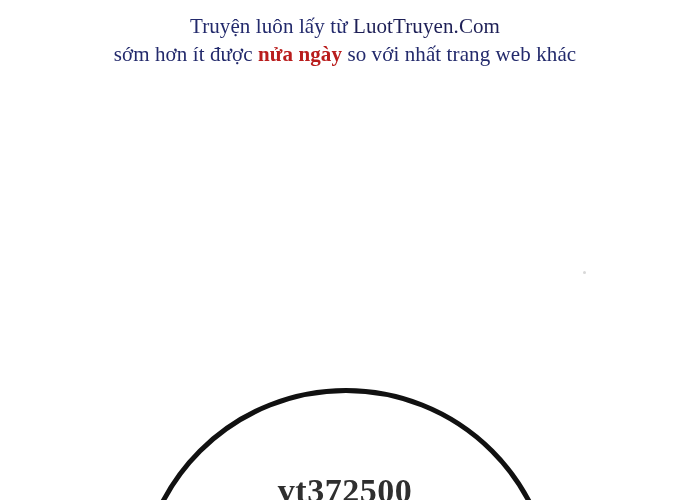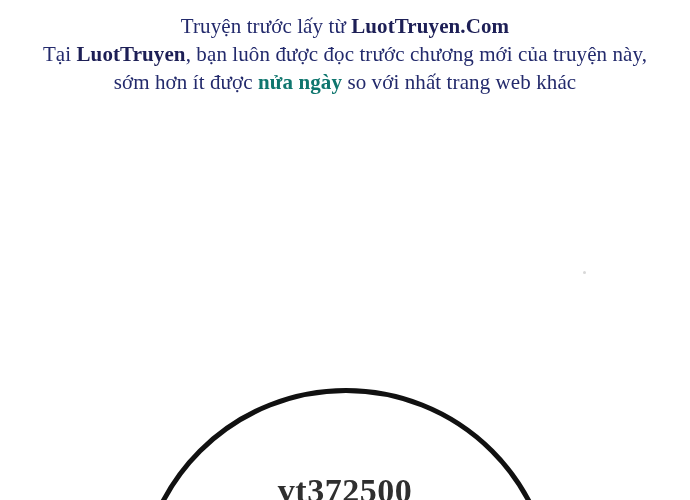--- a/index.html
+++ b/index.html
@@ -36,25 +36,25 @@
     letter-spacing: 0.1px;
     white-space: nowrap;
   }
   .promo .line {
     display: block;
   }
   .promo .b {
     font-weight: bold;
   }
   .promo .brand {
-    font-weight: bold;
+    font-weight: normal;
     color: #1d1f56;
   }
   .promo .dark {
-    color: #0f766e;
+    color: #b91c1c;
   }
 
   
   .speck {
     position: absolute;
     width: 3px;
     height: 3px;
     border-radius: 50%;
     background: #d8d8d8;
   }
@@ -93,22 +93,21 @@
     color: #2f2f2f;
     letter-spacing: 0.5px;
   }
 </style>
 </head>
 <body>
 
 <div class="page">
 
   <div class="promo">
-    <span class="line"><span>Truyện trước lấy từ </span><span class="brand">LuotTruyen.Com</span></span>
-    <span class="line"><span>Tại </span><span class="brand">LuotTruyen</span><span>, bạn luôn được đọc trước chương mới của truyện này,</span></span>
+    <span class="line"><span>Truyện luôn lấy từ </span><span class="brand">LuotTruyen.Com</span></span>
     <span class="line"><span>sớm hơn ít được </span><span class="b dark">nửa ngày</span><span> so với nhất trang web khác</span></span>
   </div>
 
   <div class="speck" style="left:583px; top:271px;"></div>
 
   <div class="circle-wrap">
     <div class="big-circle"></div>
   </div>
 
   <div class="circle-number">vt372500</div>

